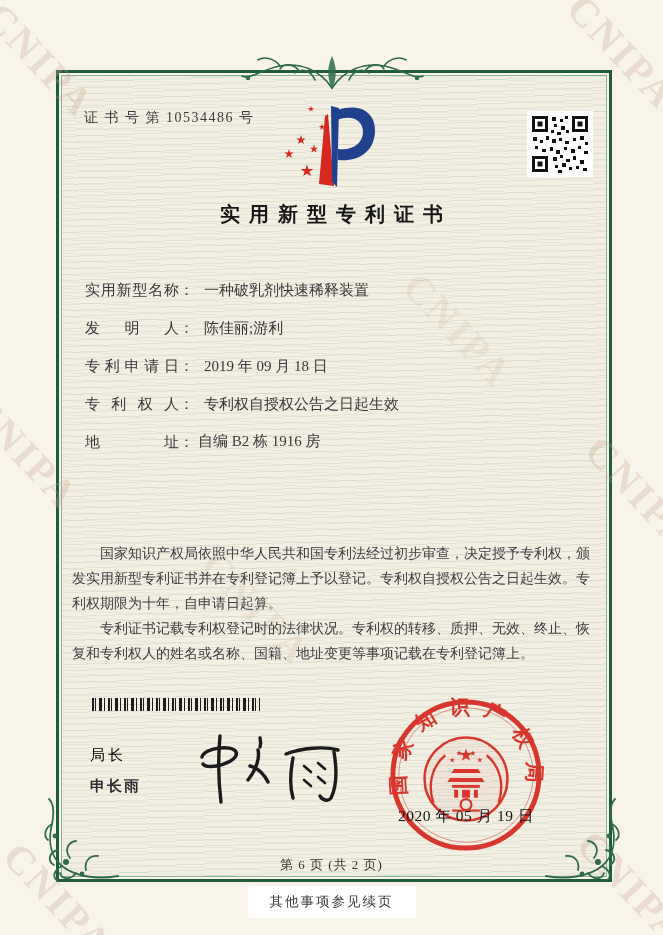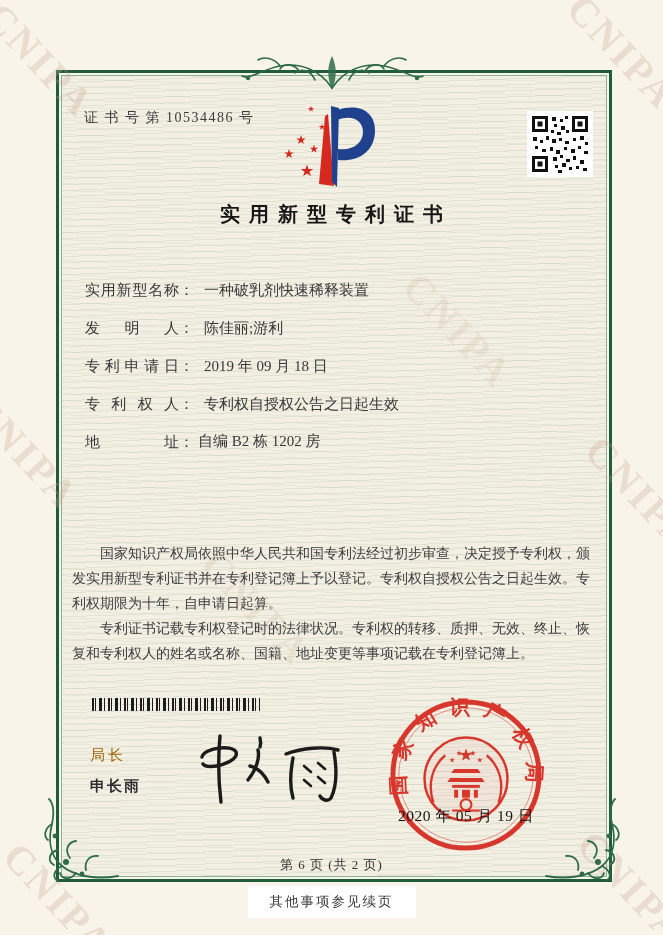--- a/index.html
+++ b/index.html
@@ -48,21 +48,21 @@
 
   
   .barcode{left:92px;top:698px;width:168px;height:13px;
       background:repeating-linear-gradient(90deg,
         #1c1c1c 0 2px, transparent 2px 3px,
         #1c1c1c 3px 4px, transparent 4px 7px,
         #1c1c1c 7px 10px, transparent 10px 12px,
         #1c1c1c 12px 13px, transparent 13px 16px);}
 
   
-  .official-title{left:90px;top:746px;font-size:15px;letter-spacing:3px;color:#a16207;
+  .official-title{left:90px;top:746px;font-size:15px;letter-spacing:3px;color:#000000;
       font-family:"Liberation Sans",sans-serif;}
   .official-name{left:90px;top:777px;font-size:15px;letter-spacing:2px;color:#2d2d30;
       font-family:"Liberation Sans",sans-serif;font-weight:bold;}
   .signature{left:190px;top:730px;width:160px;height:78px;}
 
   
   .seal{left:387px;top:696px;width:158px;height:158px;z-index:3;}
   .seal-date{left:398px;top:806px;width:170px;font-size:15.5px;color:#141414;
       letter-spacing:0.5px;z-index:4;}
 
@@ -220,21 +220,21 @@
     <div class="f-row">
       <span class="f-label">发明人</span><span class="f-colon">：</span><span class="f-value">陈佳丽;游利</span>
     </div>
     <div class="f-row">
       <span class="f-label">专利申请日</span><span class="f-colon">：</span><span class="f-value">2019 年 09 月 18 日</span>
     </div>
     <div class="f-row">
       <span class="f-label">专利权人</span><span class="f-colon">：</span><span class="f-value">专利权自授权公告之日起生效</span>
     </div>
     <div class="f-row address">
-      <span class="f-label">地址</span><span class="f-colon">：</span><span class="f-value-block"><div>自编 B2 栋 1202 房</div></span>
+      <span class="f-label">地址</span><span class="f-colon">：</span><span class="f-value-block"><div>自编 B2 栋 1916 房</div></span>
     </div>
   </div>
 
   <div class="content paras">
     <p>国家知识产权局依照中华人民共和国专利法经过初步审查，决定授予专利权，颁发实用新型专利证书并在专利登记簿上予以登记。专利权自授权公告之日起生效。专利权期限为十年，自申请日起算。</p>
     <p>专利证书记载专利权登记时的法律状况。专利权的转移、质押、无效、终止、恢复和专利权人的姓名或名称、国籍、地址变更等事项记载在专利登记簿上。</p>
   </div>
 
   <div class="content barcode"></div>
 

